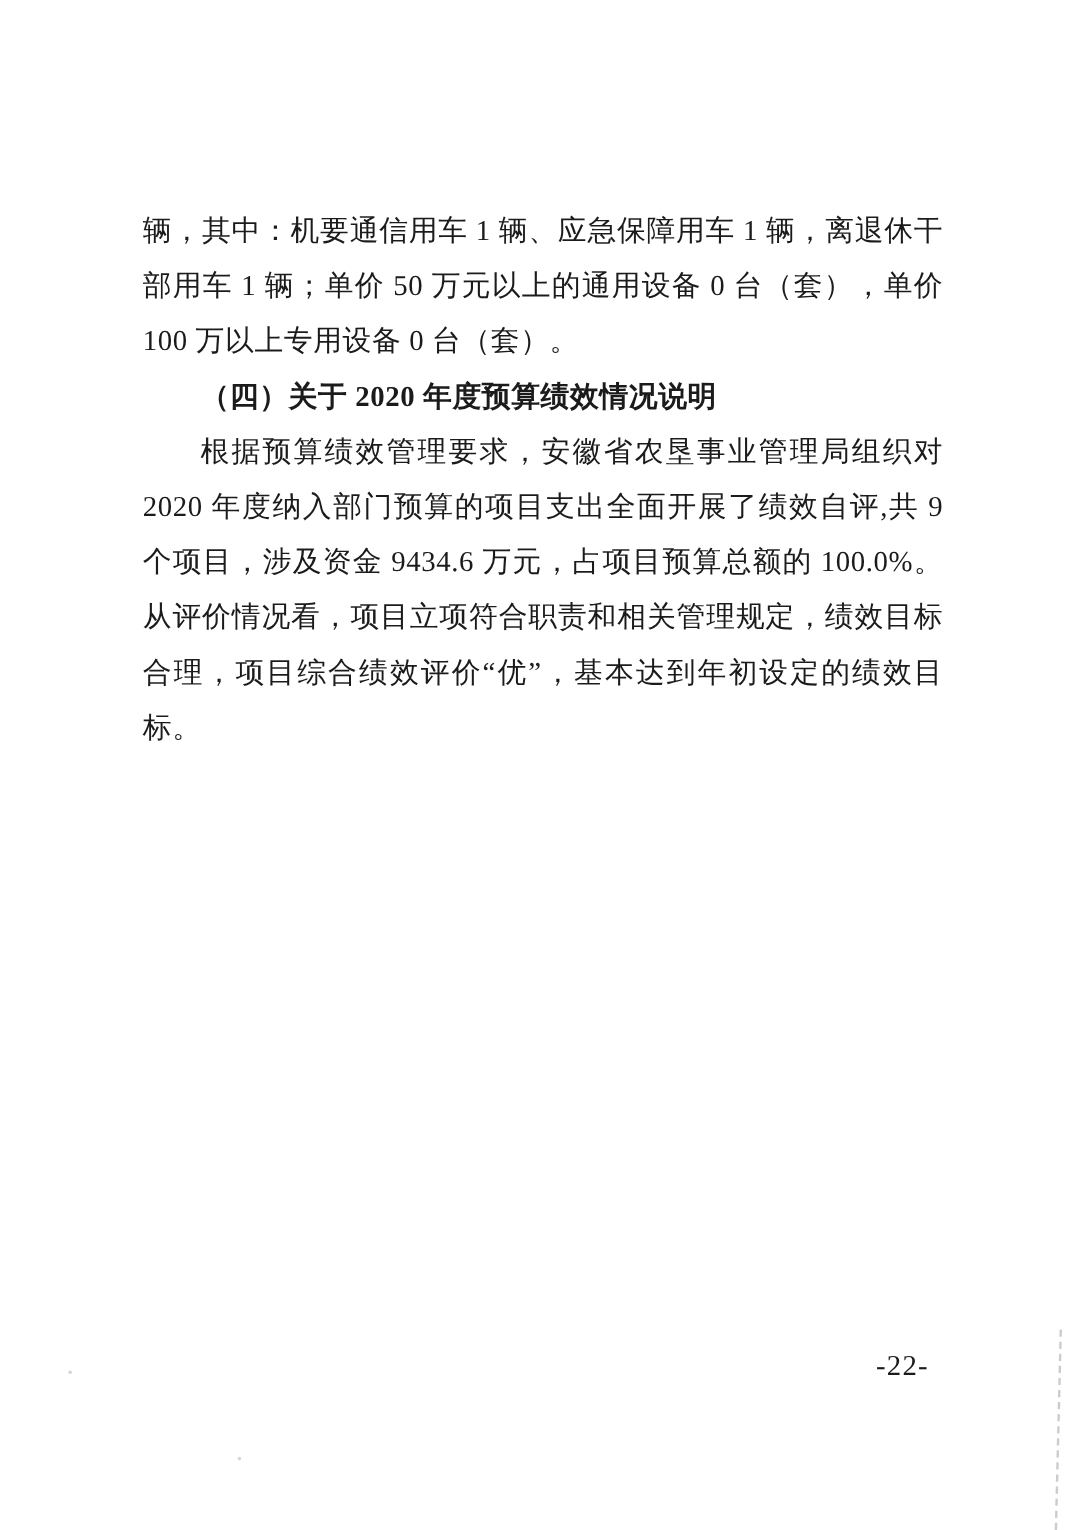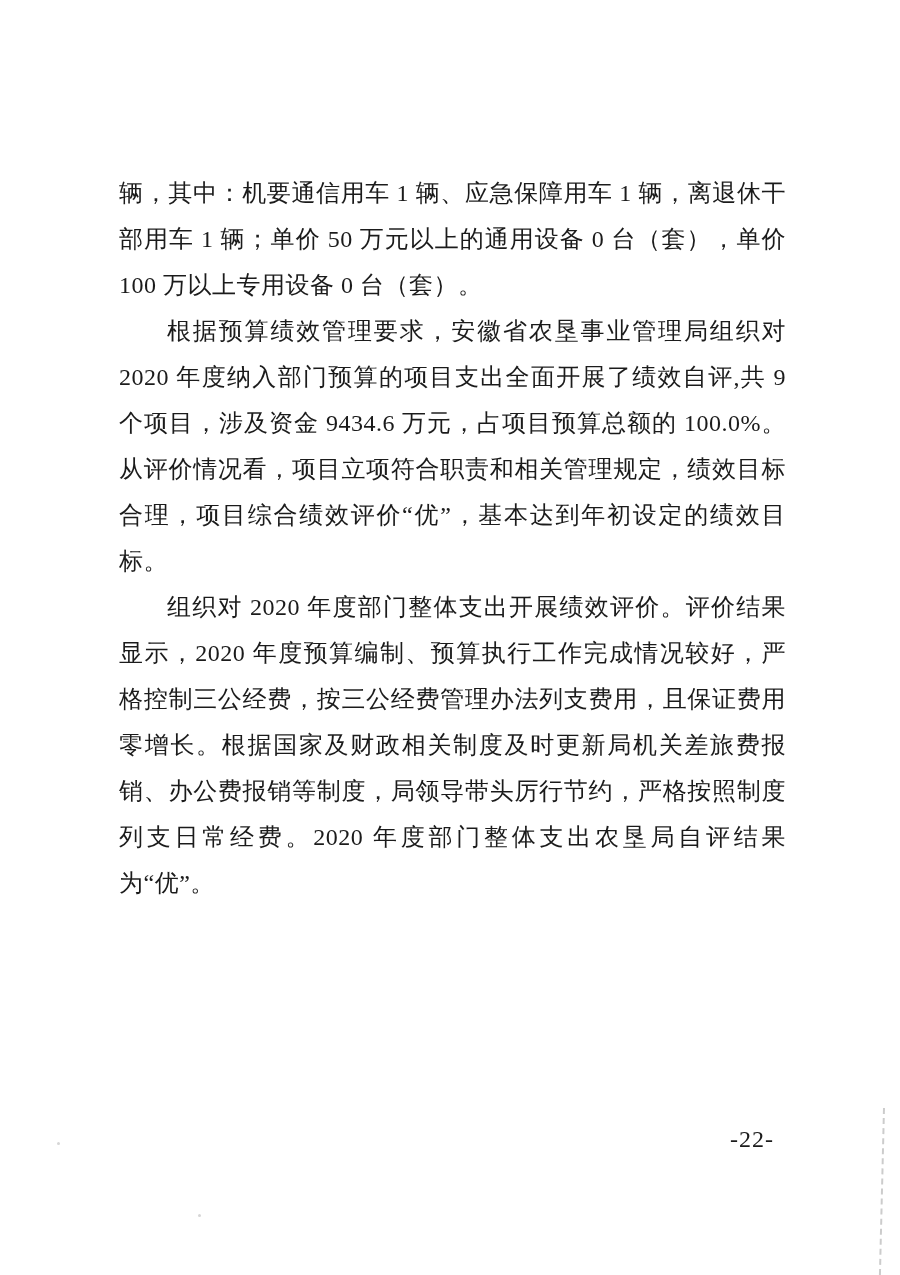--- a/index.html
+++ b/index.html
@@ -77,22 +77,22 @@
   .speck.s1 { left: 57px;  top: 1142px; }
   .speck.s2 { left: 198px; top: 1214px; }
 </style>
 </head>
 <body>
 
 <div class="sheet">
 
   <div class="text-column">
     <p class="para cont">辆，其中：机要通信用车 1 辆、应急保障用车 1 辆，离退休干部用车 1 辆；单价 50 万元以上的通用设备 0 台（套），单价 100 万以上专用设备 0 台（套）。</p>
+    <p class="para heading">（四）关于 2020 年度预算绩效情况说明</p>
     <p class="para">根据预算绩效管理要求，安徽省农垦事业管理局组织对 2020 年度纳入部门预算的项目支出全面开展了绩效自评,共 9 个项目，涉及资金 9434.6 万元，占项目预算总额的 100.0%。从评价情况看，项目立项符合职责和相关管理规定，绩效目标合理，项目综合绩效评价“优”，基本达到年初设定的绩效目标。</p>
-    <p class="para">组织对 2020 年度部门整体支出开展绩效评价。评价结果显示，2020 年度预算编制、预算执行工作完成情况较好，严格控制三公经费，按三公经费管理办法列支费用，且保证费用零增长。根据国家及财政相关制度及时更新局机关差旅费报销、办公费报销等制度，局领导带头厉行节约，严格按照制度列支日常经费。2020 年度部门整体支出农垦局自评结果为“优”。</p>
   </div>
 
   <div class="page-number">-22-</div>
 
   <div class="scan-artifact"></div>
   <div class="speck s1"></div>
   <div class="speck s2"></div>
 
 </div>
 

